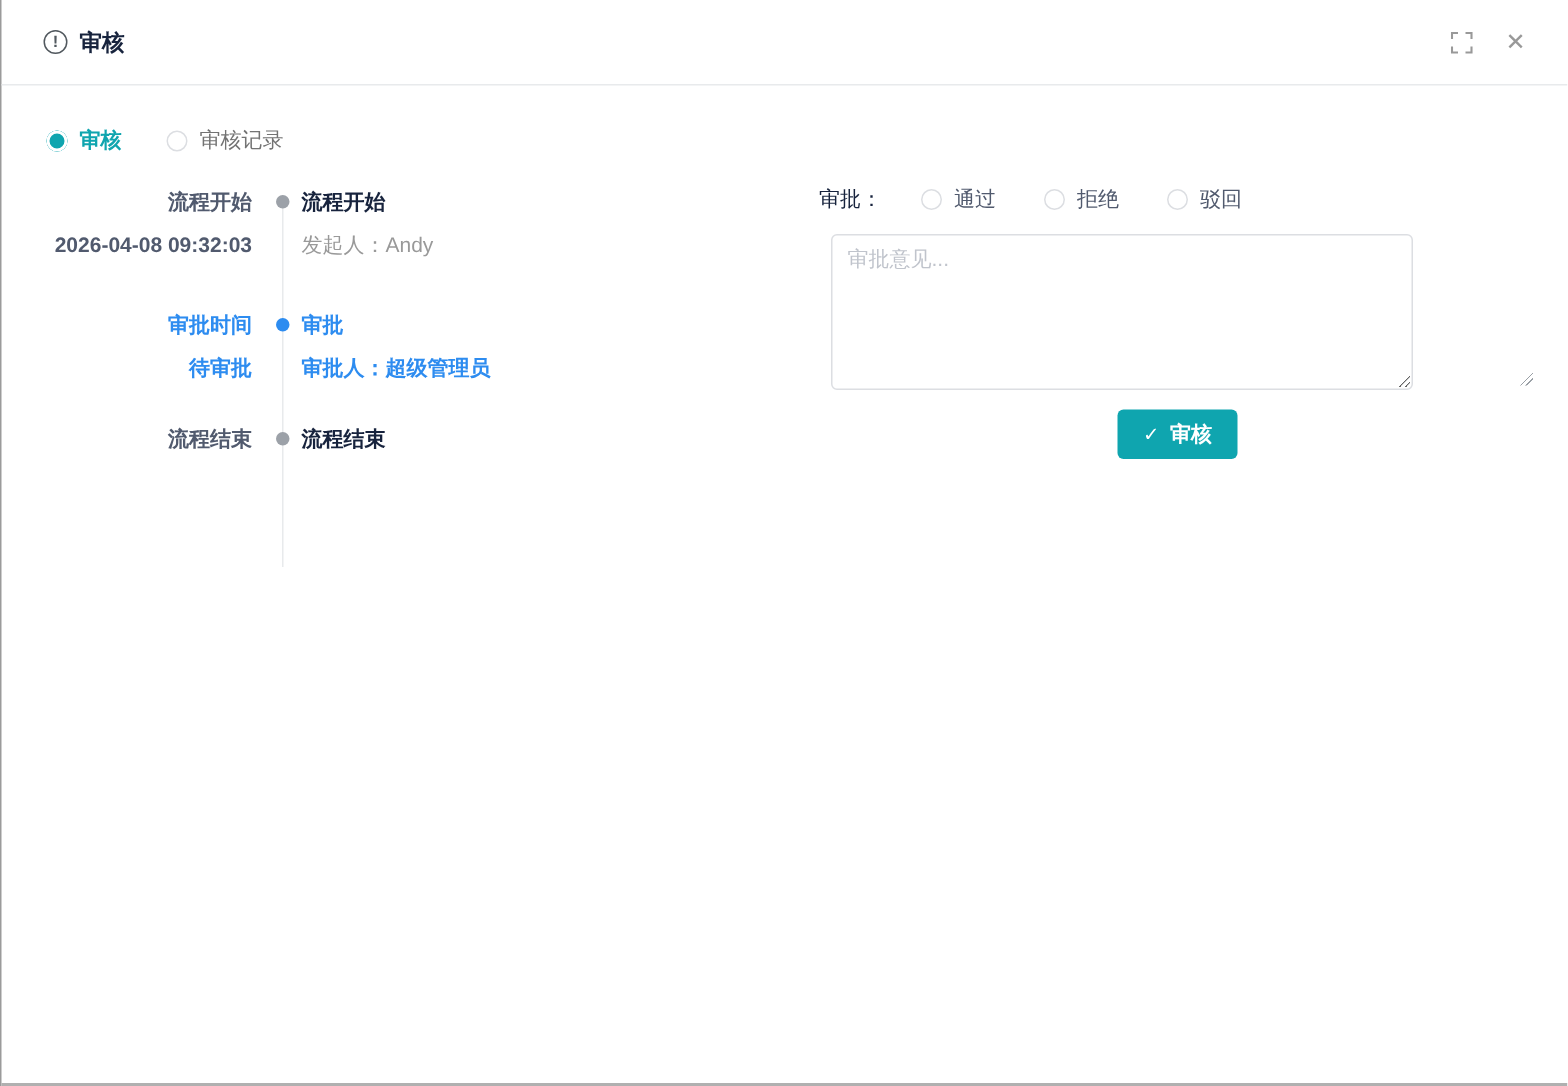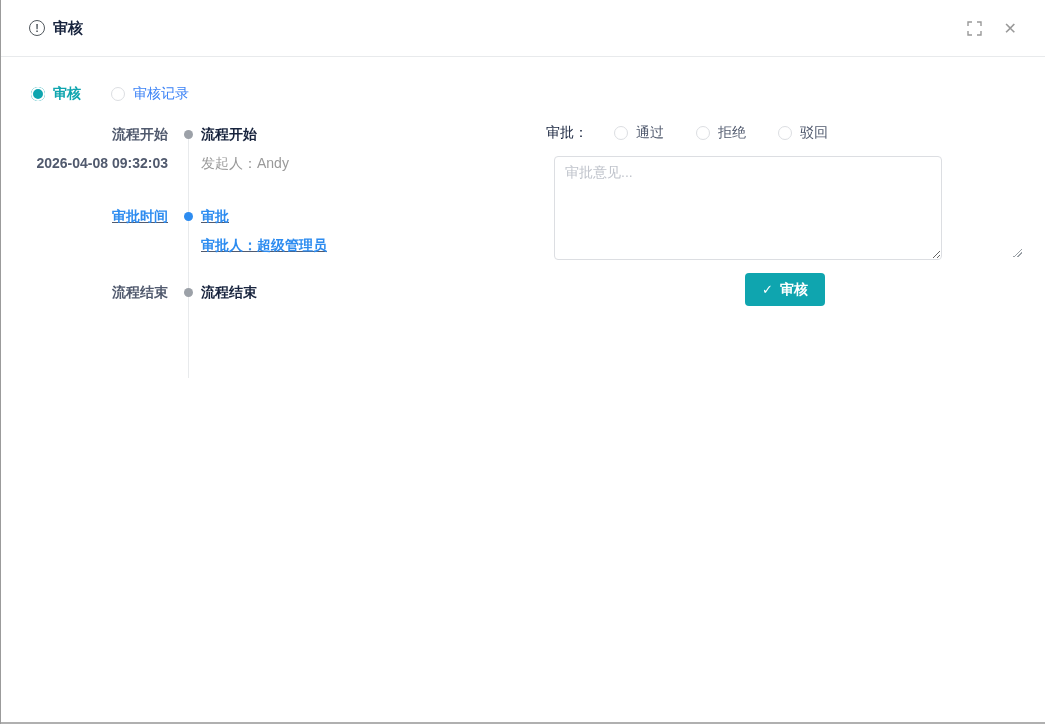--- a/index.html
+++ b/index.html
@@ -34,29 +34,29 @@
   .tabs { display:flex; align-items:center; gap:30px; margin:28px 0 0 30px; }
   .radio-item { display:inline-flex; align-items:center; gap:8px; cursor:pointer; }
   .radio-circle {
     width:14px; height:14px; border-radius:50%;
     border:1px solid #dcdee2; background:#fff; flex:0 0 auto;
   }
   .radio-circle.checked {
     border:none; background:#0fa5af;
     box-shadow: inset 0 0 0 2px #fff, inset 0 0 0 3px #0fa5af;
   }
-  .tab-label { color:#3b82f6; }
+  .tab-label { color:#737373; }
   .tab-label.active { color:#0fa5af; font-weight:600; }
 
   
   .timeline { position:relative; margin-top:21px; }
   .tl-line { position:absolute; left:187px; top:14px; width:1px; height:240px; background:#e8eaec; }
   .tl-row { display:flex; position:relative; }
   .tl-row.n1 { margin-bottom:33px; }
-  .tl-row.n2 { margin-bottom:27px;text-decoration:underline; }
+  .tl-row.n2 { margin-bottom:27px; }
   .tl-label { width:167px; text-align:right; line-height:20px; }
   .tl-label .lbl-line { font-weight:600; color:#515a6e; }
   .tl-label .lbl-line + .lbl-line { margin-top:9px; }
   .tl-axis { width:33px; position:relative; flex:0 0 auto; }
   .tl-dot {
     position:absolute; left:16px; top:6px; width:9px; height:9px;
     border-radius:50%; background:#9ca1a8; z-index:2;
   }
   .tl-content { flex:1; line-height:20px; }
   .tl-title { font-weight:700; color:#17233d; }
@@ -143,20 +143,21 @@
       </div>
       <div class="tl-content">
         <div class="tl-title">流程开始</div>
         <div class="tl-meta">发起人：Andy</div>
       </div>
     </div>
 
     <div class="tl-row n2 active">
       <div class="tl-label">
         <div class="lbl-line">审批时间</div>
+        <div class="lbl-line">待审批</div>
       </div>
       <div class="tl-axis">
         <span class="tl-dot"></span>
       </div>
       <div class="tl-content">
         <div class="tl-title">审批</div>
         <div class="tl-meta">审批人：超级管理员</div>
       </div>
     </div>
 

